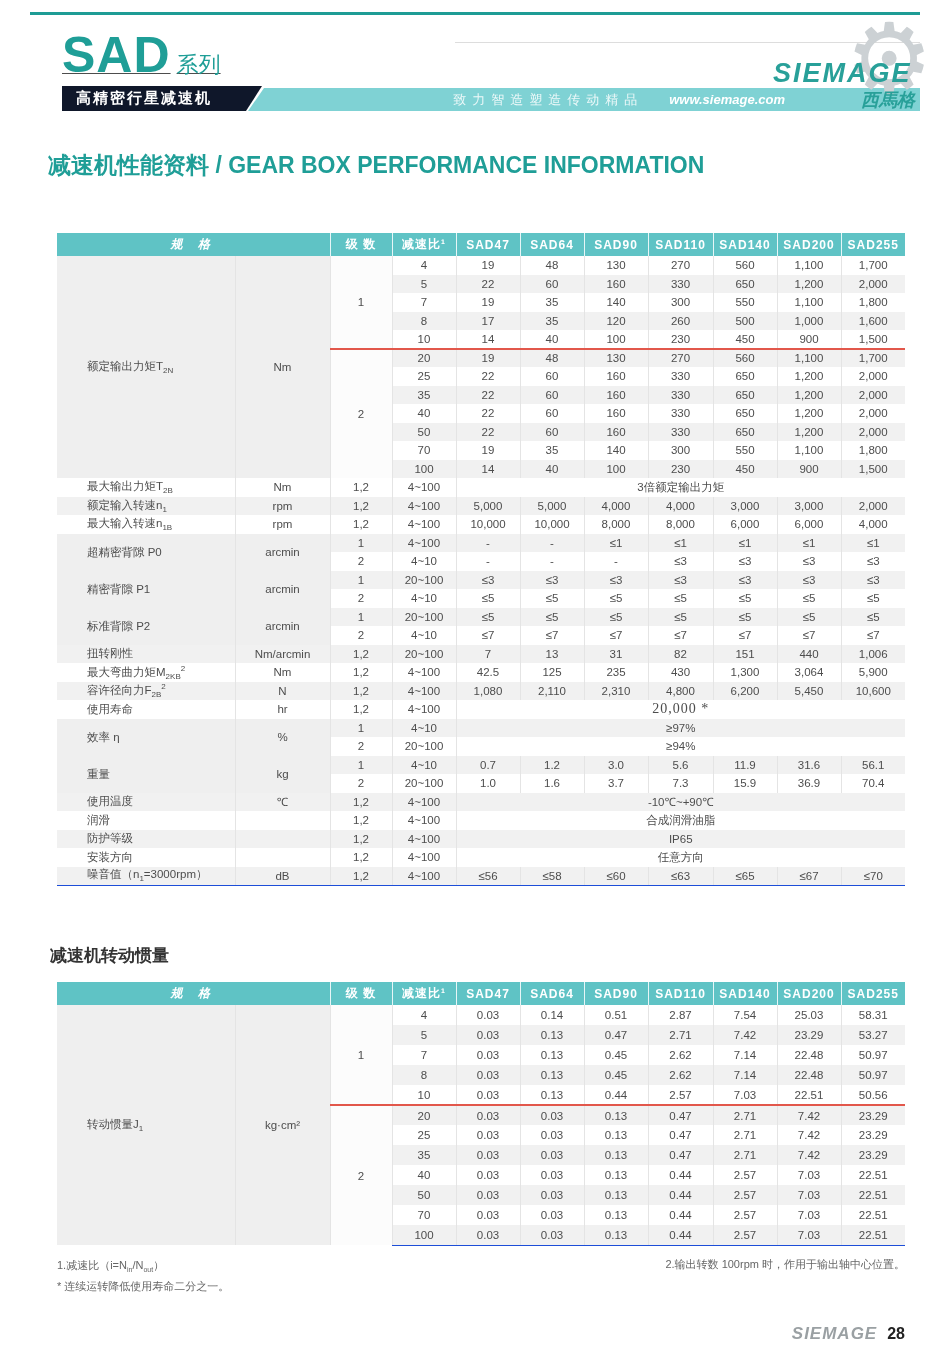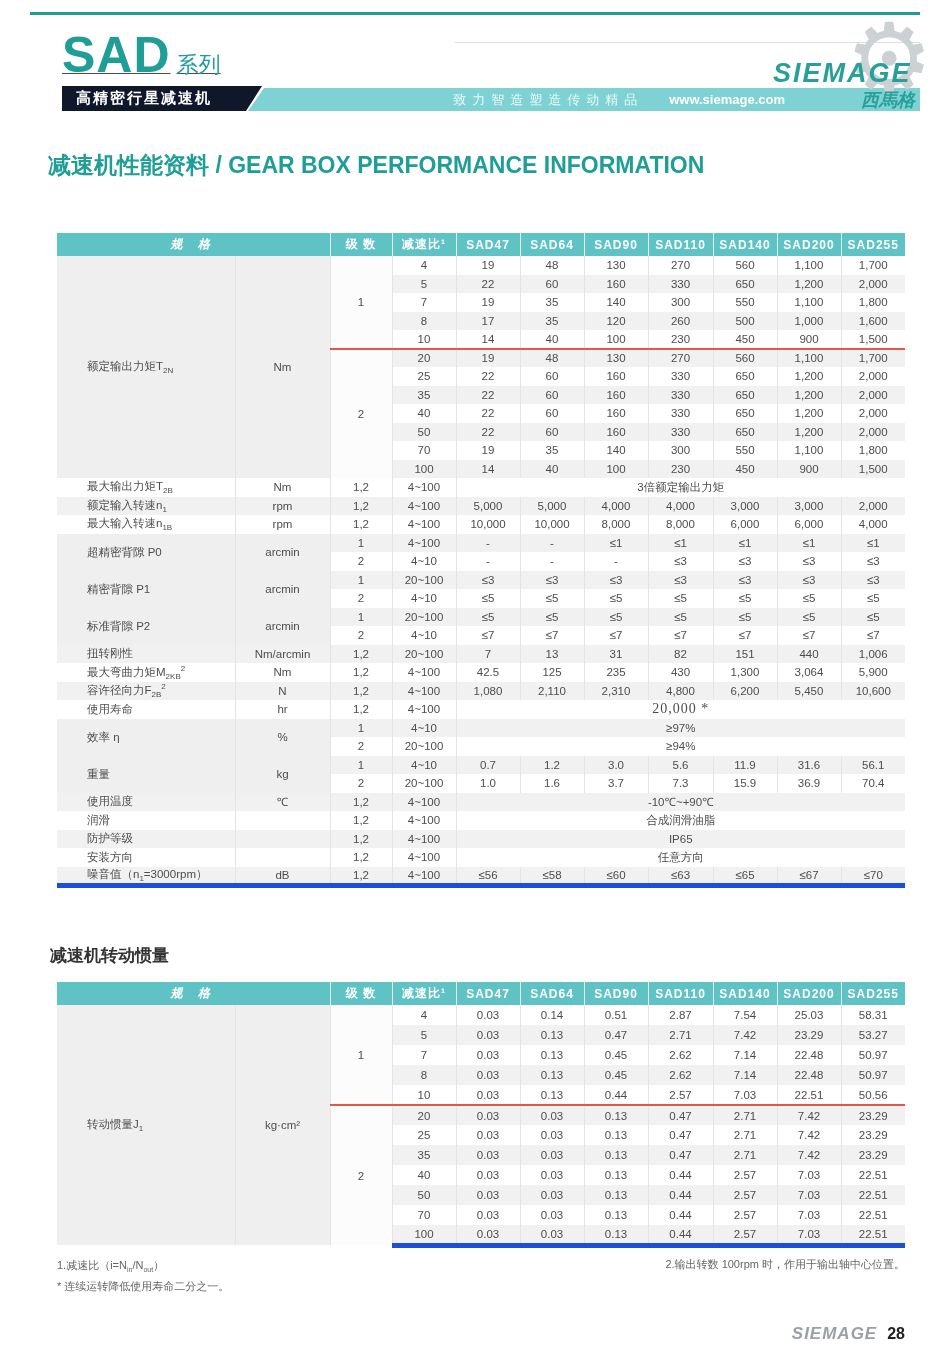--- a/index.html
+++ b/index.html
@@ -15,21 +15,21 @@
   .header-divider { position:absolute; left:455px; top:42px; width:465px; height:1px; background:#ddd; }
   .tagline { position:absolute; left:455px; top:48px; }
   .tagline .cn { font-size:16px; color:#444; }
   .tagline .cn b { font-weight:bold; }
   .tagline .en { font-size:12px; color:#8a8a8a; margin-top:2px; }
 
   .band-light { position:absolute; left:248px; top:88px; width:672px; height:23px; background:#7fd2d4;
     clip-path:polygon(16px 0, 100% 0, 100% 100%, 0 100%);
     display:flex; align-items:center; justify-content:flex-end; padding-right:135px; gap:26px; }
   .band-light .slogan { font-size:13px; color:rgba(255,255,255,0.85); letter-spacing:6px; }
-  .band-light .site { font-size:13px; color:#fff; font-weight:bold; }
+  .band-light .site { font-size:13px; color:#fff; font-weight:bold; font-style:italic; }
   .band-dark { position:absolute; left:62px; top:86px; width:200px; height:25px; background:#0f172a;
     clip-path:polygon(0 0, 100% 0, calc(100% - 16px) 100%, 0 100%);
     display:flex; align-items:center; padding-left:14px; }
   .band-dark .product { font-size:15px; font-weight:bold; color:#fff; letter-spacing:2px; }
 
   .brand-logo { position:absolute; left:775px; top:18px; width:160px; height:100px; }
   .brand-logo .gear { position:absolute; right:2px; top:-8px; font-size:98px; color:#ccd1d4; line-height:1; }
   .brand-logo .brand { position:absolute; left:-2px; top:40px; font-size:27px; font-weight:bold; font-style:italic;
     color:#28a099; letter-spacing:2px; }
   .brand-logo .brand-cn { position:absolute; left:86px; top:70px; font-size:18px; font-weight:bold; font-style:italic; color:#28a099; }
@@ -49,21 +49,21 @@
   .t1 td { height:18.5px; }
   .t2 td { height:20px; }
   .spec-table tr.alt td { background:#f1f1f1; }
   .spec-table td.lbl { text-align:left; padding-left:30px; border-left:none; }
   .spec-table td.lbl.merged, .spec-table td.unit.merged { background:#efefef; }
   .spec-table td.stage.merged { background:#fcfcfc; }
   .spec-table td.red-top { border-top:2px solid #e2574b; }
   .spec-table td.serif { font-family:"Liberation Serif", serif; font-size:14px; letter-spacing:1px; }
   .spec-table sub { font-size:8px; }
   .spec-table sup { font-size:8px; }
-  .spec-table tbody tr:last-child td { border-bottom:5px solid #1d4ed8; }
+  .spec-table tbody tr:last-child td { border-bottom:1px solid #1d4ed8; }
 
   
   .footnotes-left { position:absolute; left:57px; top:1257px; font-size:11px; color:#666; line-height:17px; }
   .footnotes-left sub { font-size:7px; }
   .footnote-right { position:absolute; right:45px; top:1257px; font-size:11px; color:#666; }
 
   
   .footer { position:absolute; right:45px; top:1324px; display:flex; align-items:baseline; gap:10px; }
   .footer .f-brand { font-size:17px; font-weight:bold; font-style:italic; color:#9aa0a3; letter-spacing:1px; }
   .footer .f-page { font-size:16px; font-weight:bold; color:#222; }

